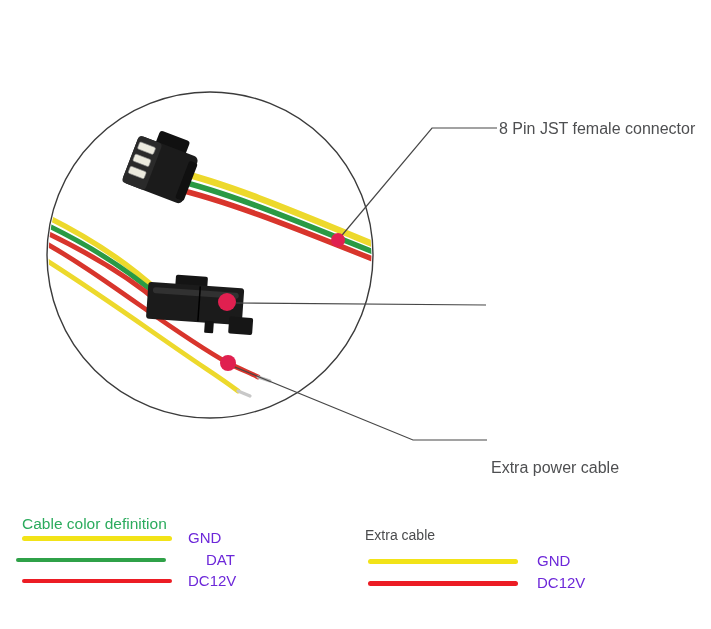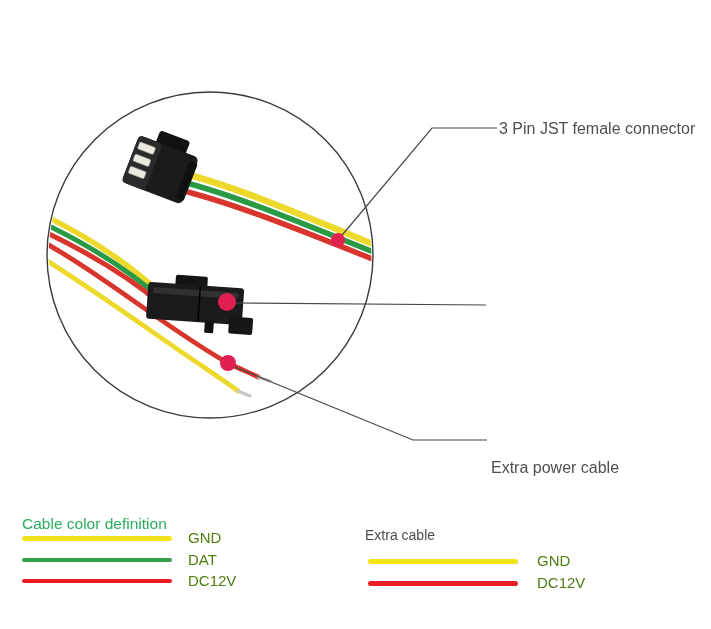--- a/index.html
+++ b/index.html
@@ -5,21 +5,21 @@
   html,body{margin:0;padding:0;}
   body{font-family:"Liberation Sans", sans-serif; background:#fff;}
   #canvas{position:relative; width:711px; height:629px; background:#ffffff; overflow:hidden;}
   #diagram-svg{position:absolute; left:0; top:0;}
   .anno{position:absolute; font-size:16px; color:#4e4f51; white-space:nowrap; line-height:18px;}
   .legend-title{position:absolute; left:22px; top:487px; font-size:15.5px; line-height:18px; white-space:nowrap;}
   .power-title{position:absolute; left:365px; top:527px; font-size:14px; line-height:16px; color:#4a4b4d; white-space:nowrap;}
   .legend-row{position:absolute; display:flex; align-items:center; height:18px;}
   .swatch{width:150px; border-radius:2.5px; flex:0 0 auto;}
   .sw-5{height:5px;} .sw-4{height:4.5px;}
-  .legend-label{font-size:15px; color:#4d7c0f; line-height:18px; white-space:nowrap;}
+  .legend-label{font-size:15px; color:#6d28d9; line-height:18px; white-space:nowrap;}
   .gap-l{margin-left:16px;} .gap-r{margin-left:19px;}
 </style>
 </head>
 <body>
 
 <div id="canvas">
 
   <svg id="diagram-svg" width="711" height="629" viewBox="0 0 711 629">
     <defs>
       <clipPath id="circleClip">
@@ -66,30 +66,30 @@
 
     <polyline points="338,240 432,128 497,128" fill="none" stroke="#474747" stroke-width="1.2"></polyline>
     <polyline points="236,303 486,305" fill="none" stroke="#474747" stroke-width="1.2"></polyline>
     <polyline points="230,365 413,440 487,440" fill="none" stroke="#474747" stroke-width="1.2"></polyline>
 
     <circle cx="338" cy="240" r="7" fill="#e02050"></circle>
     <circle cx="227" cy="302" r="9" fill="#e02050"></circle>
     <circle cx="228" cy="363" r="8" fill="#e02050"></circle>
   </svg>
 
-  <div class="anno" style="left:499px; top:120px;">3 Pin JST female connector</div>
+  <div class="anno" style="left:499px; top:120px;">8 Pin JST female connector</div>
   <div class="anno" style="left:491px; top:431px;margin-top:28px;">Extra power cable</div>
 
   <div class="legend-title" style="color:#2bab5d;margin-top:28px;">Cable color definition</div>
 
   <div class="legend-row" style="left:22px; top:529px;">
     <div class="swatch sw-5" style="background-color: rgb(242, 227, 24);"></div>
     <span class="legend-label gap-l">GND</span>
   </div>
-  <div class="legend-row" style="left:22px; top:551px;">
+  <div class="legend-row" style="left:16px; top:551px;gap:24px;">
     <div class="swatch sw-4" style="background-color: rgb(47, 161, 72);"></div>
     <span class="legend-label gap-l">DAT</span>
   </div>
   <div class="legend-row" style="left:22px; top:572px;">
     <div class="swatch sw-4" style="background-color: rgb(236, 28, 36);"></div>
     <span class="legend-label gap-l">DC12V</span>
   </div>
 
   <div class="power-title">Extra cable</div>
 

